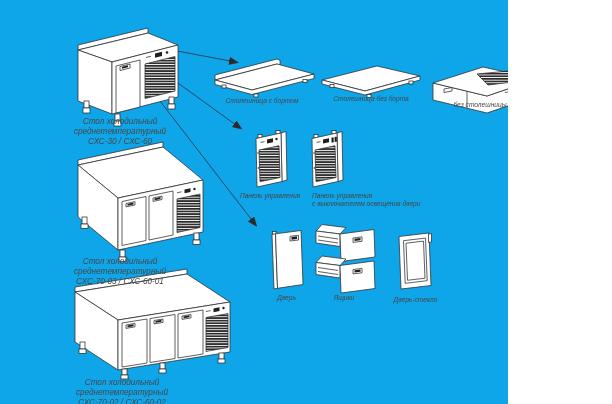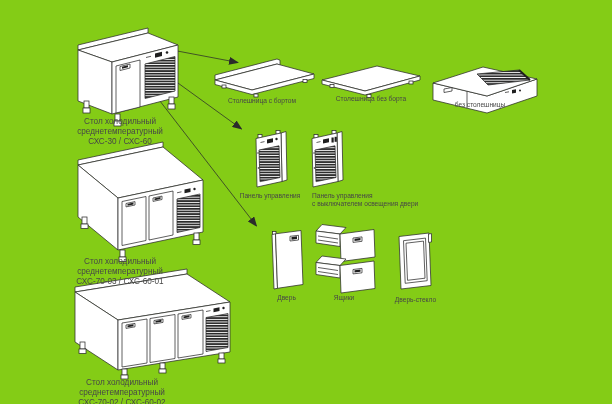--- a/index.html
+++ b/index.html
@@ -1,18 +1,18 @@
 <!DOCTYPE html>
 <html><head>
 <meta charset="utf-8">
 <style>
   html,body { margin:0; padding:0; background:#fff; }
   #canvas {
-    position:relative; width:612px; height:404px; background:#84cc16;
-    font-family:"Liberation Sans", sans-serif; overflow:hidden;
+    position:relative; width:508px; height:404px; background:#0ea5e9;
+    font-family:"Liberation Sans", sans-serif; overflow:hidden;font-style:italic;
   }
   #canvas svg { position:absolute; left:0; top:0; }
   .ln { fill:none; stroke:#2b2b2b; stroke-width:0.75; }
   .fw { fill:#ffffff; stroke:#2b2b2b; stroke-width:0.75; }
   .dk { fill:#1f1f1f; stroke:none; }
   .gr { fill:url(#gr); stroke:#2b2b2b; stroke-width:0.75; }
   .lbl {
     position:absolute; font-size:6.6px; line-height:8.5px; color:#474747;
     white-space:nowrap;
   }

